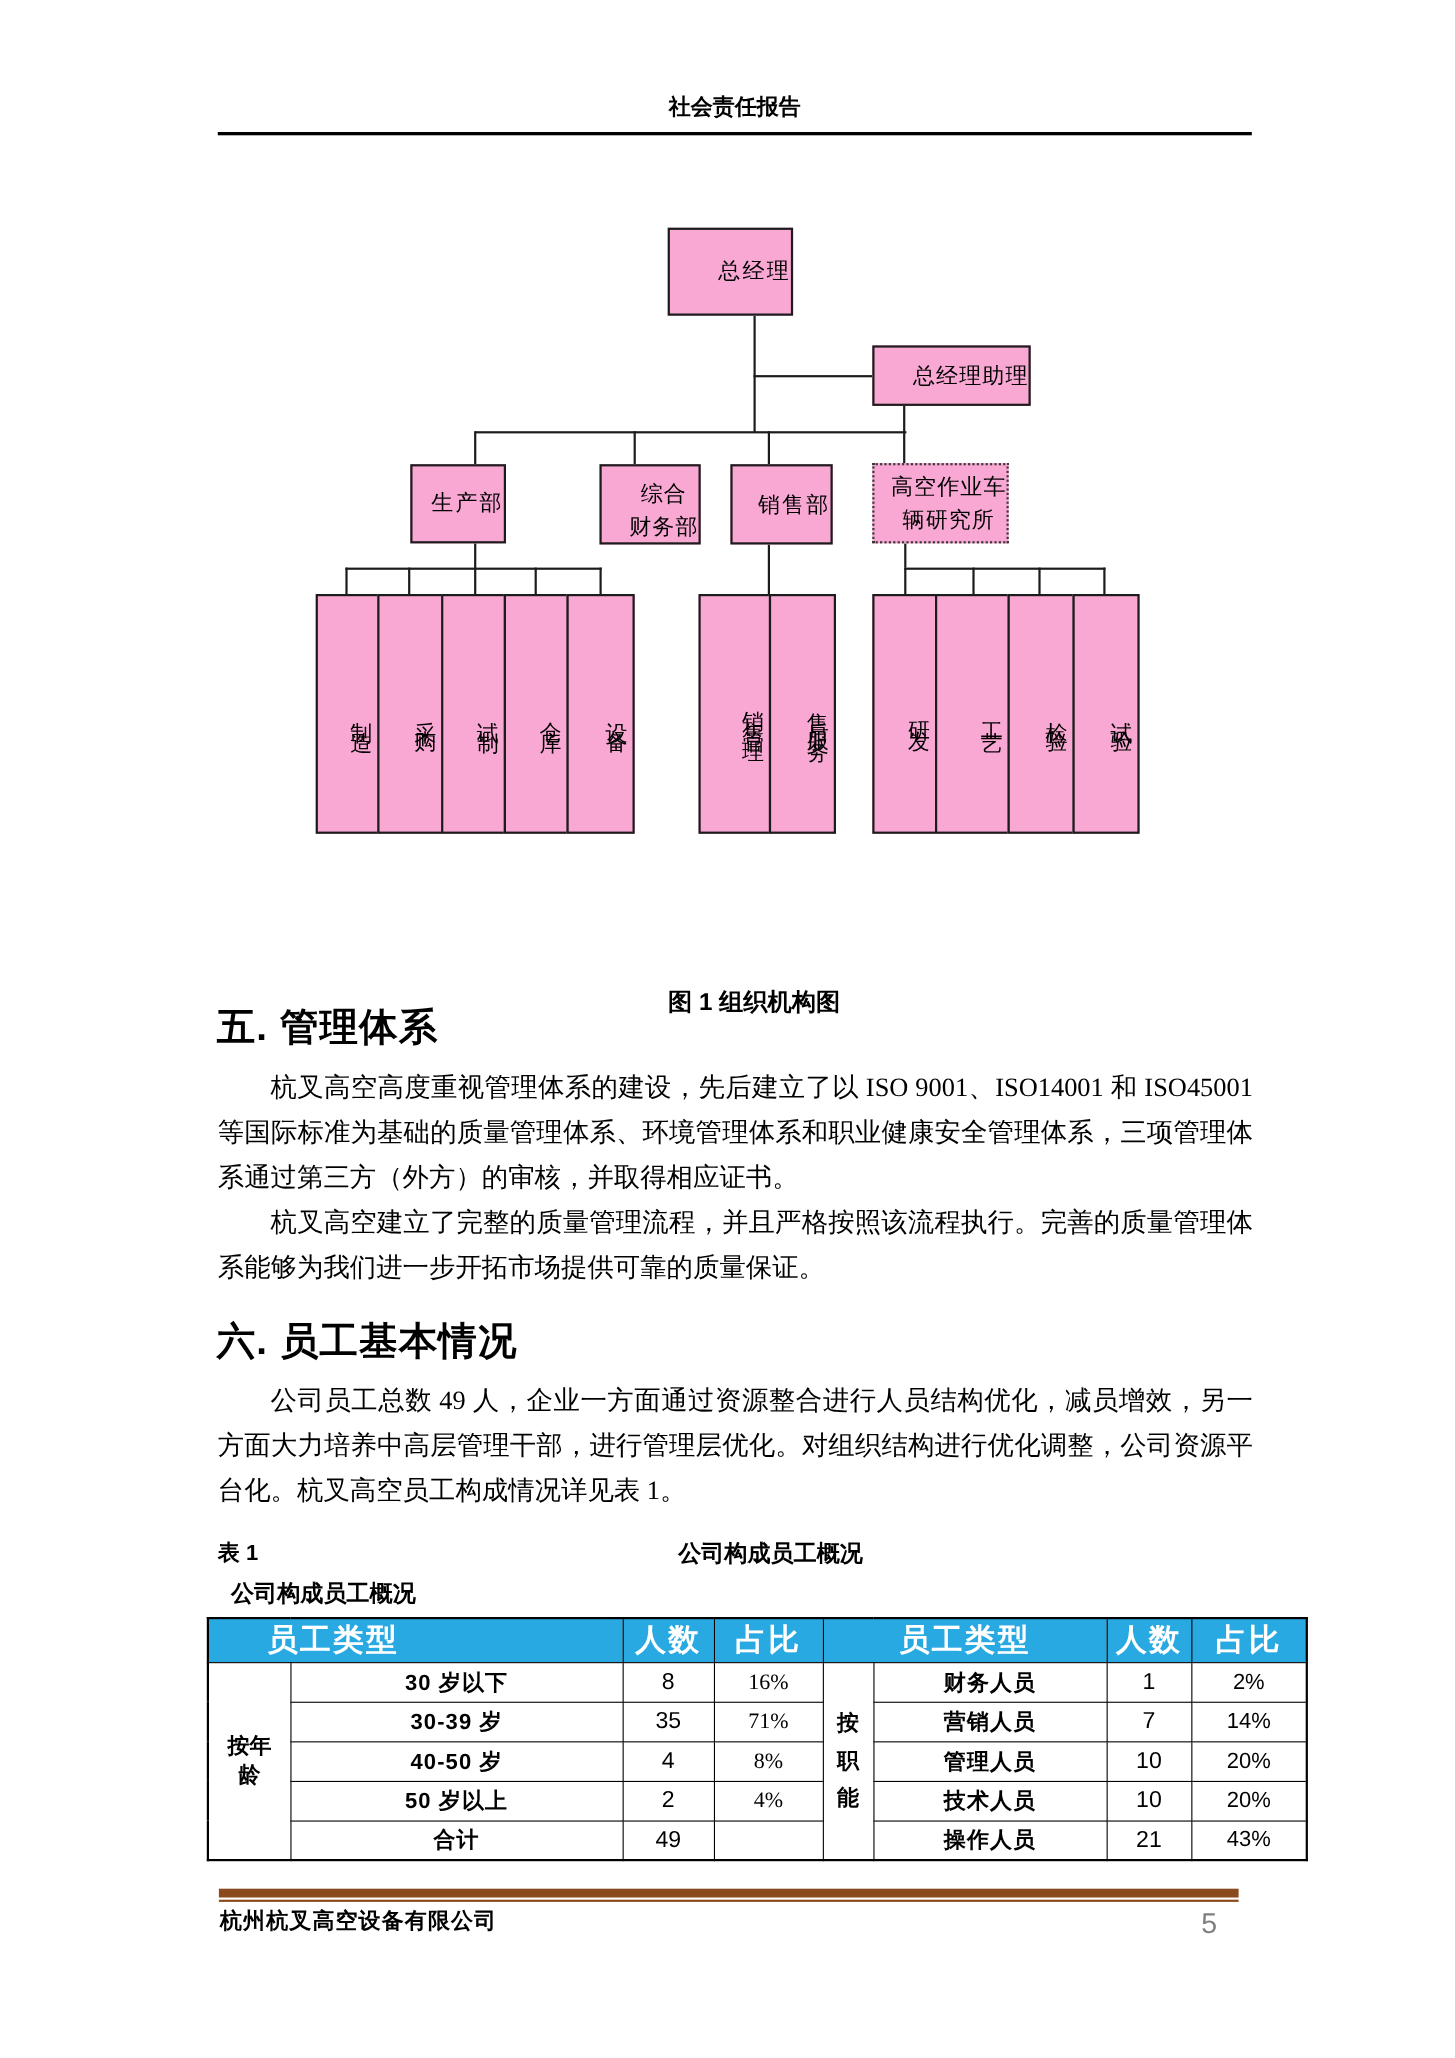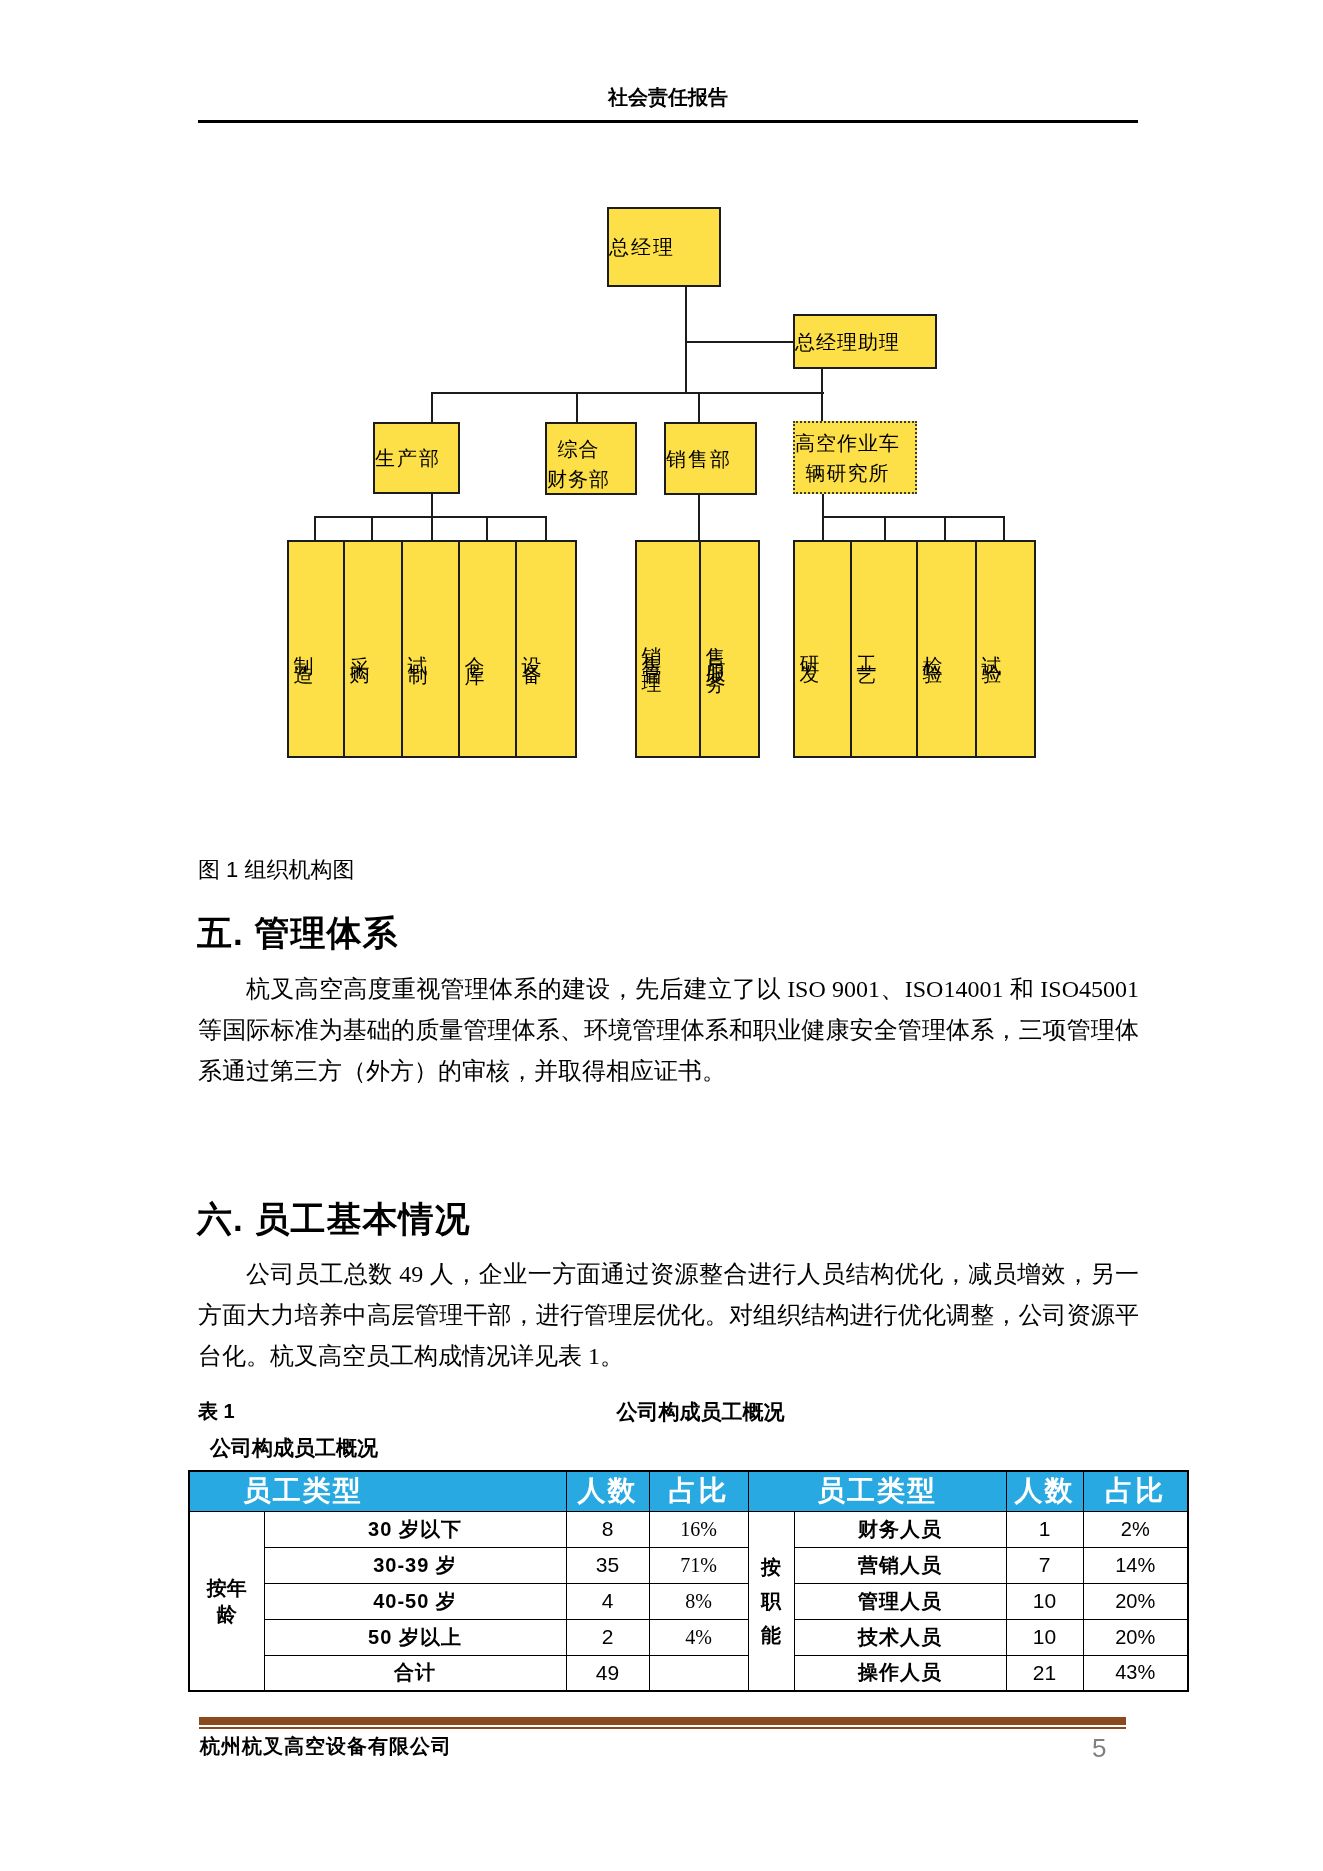--- a/index.html
+++ b/index.html
@@ -10,28 +10,28 @@
     margin:0 auto; overflow:hidden;
   }
   .abs { position:absolute; }
 
   
   .doc-header-title { left:198px; top:84px; width:940px; text-align:center;
     font-size:20px; font-weight:bold; font-family:"Liberation Serif",serif; }
   .doc-header-rule { left:198px; top:120px; width:940px; height:3px; background:#000; }
 
   
-  .obox { position:absolute; border:2px solid #1c1c1c; background:#fde047;
-    display:flex; align-items:center; justify-content:flex-start; text-align:center;
+  .obox { position:absolute; border:2px solid #1c1c1c; background:#f9a8d4;
+    display:flex; align-items:center; justify-content:flex-end; text-align:center;
     font-size:20px; font-family:"Liberation Serif",serif; letter-spacing:2px; line-height:1.5; }
   .obox.dotted { border-style:dotted; border-color:#3a3a3a; letter-spacing:1px; }
   .ln { position:absolute; background:#1c1c1c; }
   .vlabel { writing-mode:vertical-rl; text-orientation:upright; letter-spacing:9px; }
-  .chart-caption { left:198px; top:855px; width:975px; text-align:left;
-    font-size:22px; font-weight:normal; font-family:"Liberation Sans",sans-serif; }
+  .chart-caption { left:198px; top:896px; width:975px; text-align:center;
+    font-size:22px; font-weight:bold; font-family:"Liberation Sans",sans-serif; }
 
   
   .h-num { font-family:"Liberation Sans","DejaVu Sans",sans-serif; font-size:35px;
     font-weight:bold; letter-spacing:1px; }
   .para { width:941px; left:198px; font-size:24px; line-height:41px;
     text-align:justify; text-indent:48px; font-family:"Liberation Serif",serif; }
 
   
   .tbl-ref { left:198px; top:1398px; width:941px; height:30px;
     font-family:"Liberation Sans",sans-serif; font-weight:bold; font-size:20px; }
@@ -155,20 +155,21 @@
     </div>
     <div class="obox" style="left:975px;top:540px;width:61px;height:218px;">
       <span class="vlabel">试验</span>
     </div>
   </div>
 
   <div class="abs chart-caption">图 1 组织机构图</div>
 
   <div class="abs h-num" style="left:197px;top:910px;">五. 管理体系</div>
   <div class="abs para" style="top:969px;">杭叉高空高度重视管理体系的建设，先后建立了以 ISO 9001、ISO14001 和 ISO45001 等国际标准为基础的质量管理体系、环境管理体系和职业健康安全管理体系，三项管理体系通过第三方（外方）的审核，并取得相应证书。</div>
+  <div class="abs para" style="top:1092px;">杭叉高空建立了完整的质量管理流程，并且严格按照该流程执行。完善的质量管理体系能够为我们进一步开拓市场提供可靠的质量保证。</div>
 
   <div class="abs h-num" style="left:197px;top:1196px;">六. 员工基本情况</div>
   <div class="abs para" style="top:1254px;">公司员工总数 49 人，企业一方面通过资源整合进行人员结构优化，减员增效，另一方面大力培养中高层管理干部，进行管理层优化。对组织结构进行优化调整，公司资源平台化。杭叉高空员工构成情况详见表 1。</div>
 
   <div class="abs tbl-ref">
     <span>表 1</span>
     <span class="tcenter">公司构成员工概况</span>
   </div>
 
   <div class="abs tbl-title">公司构成员工概况</div>

